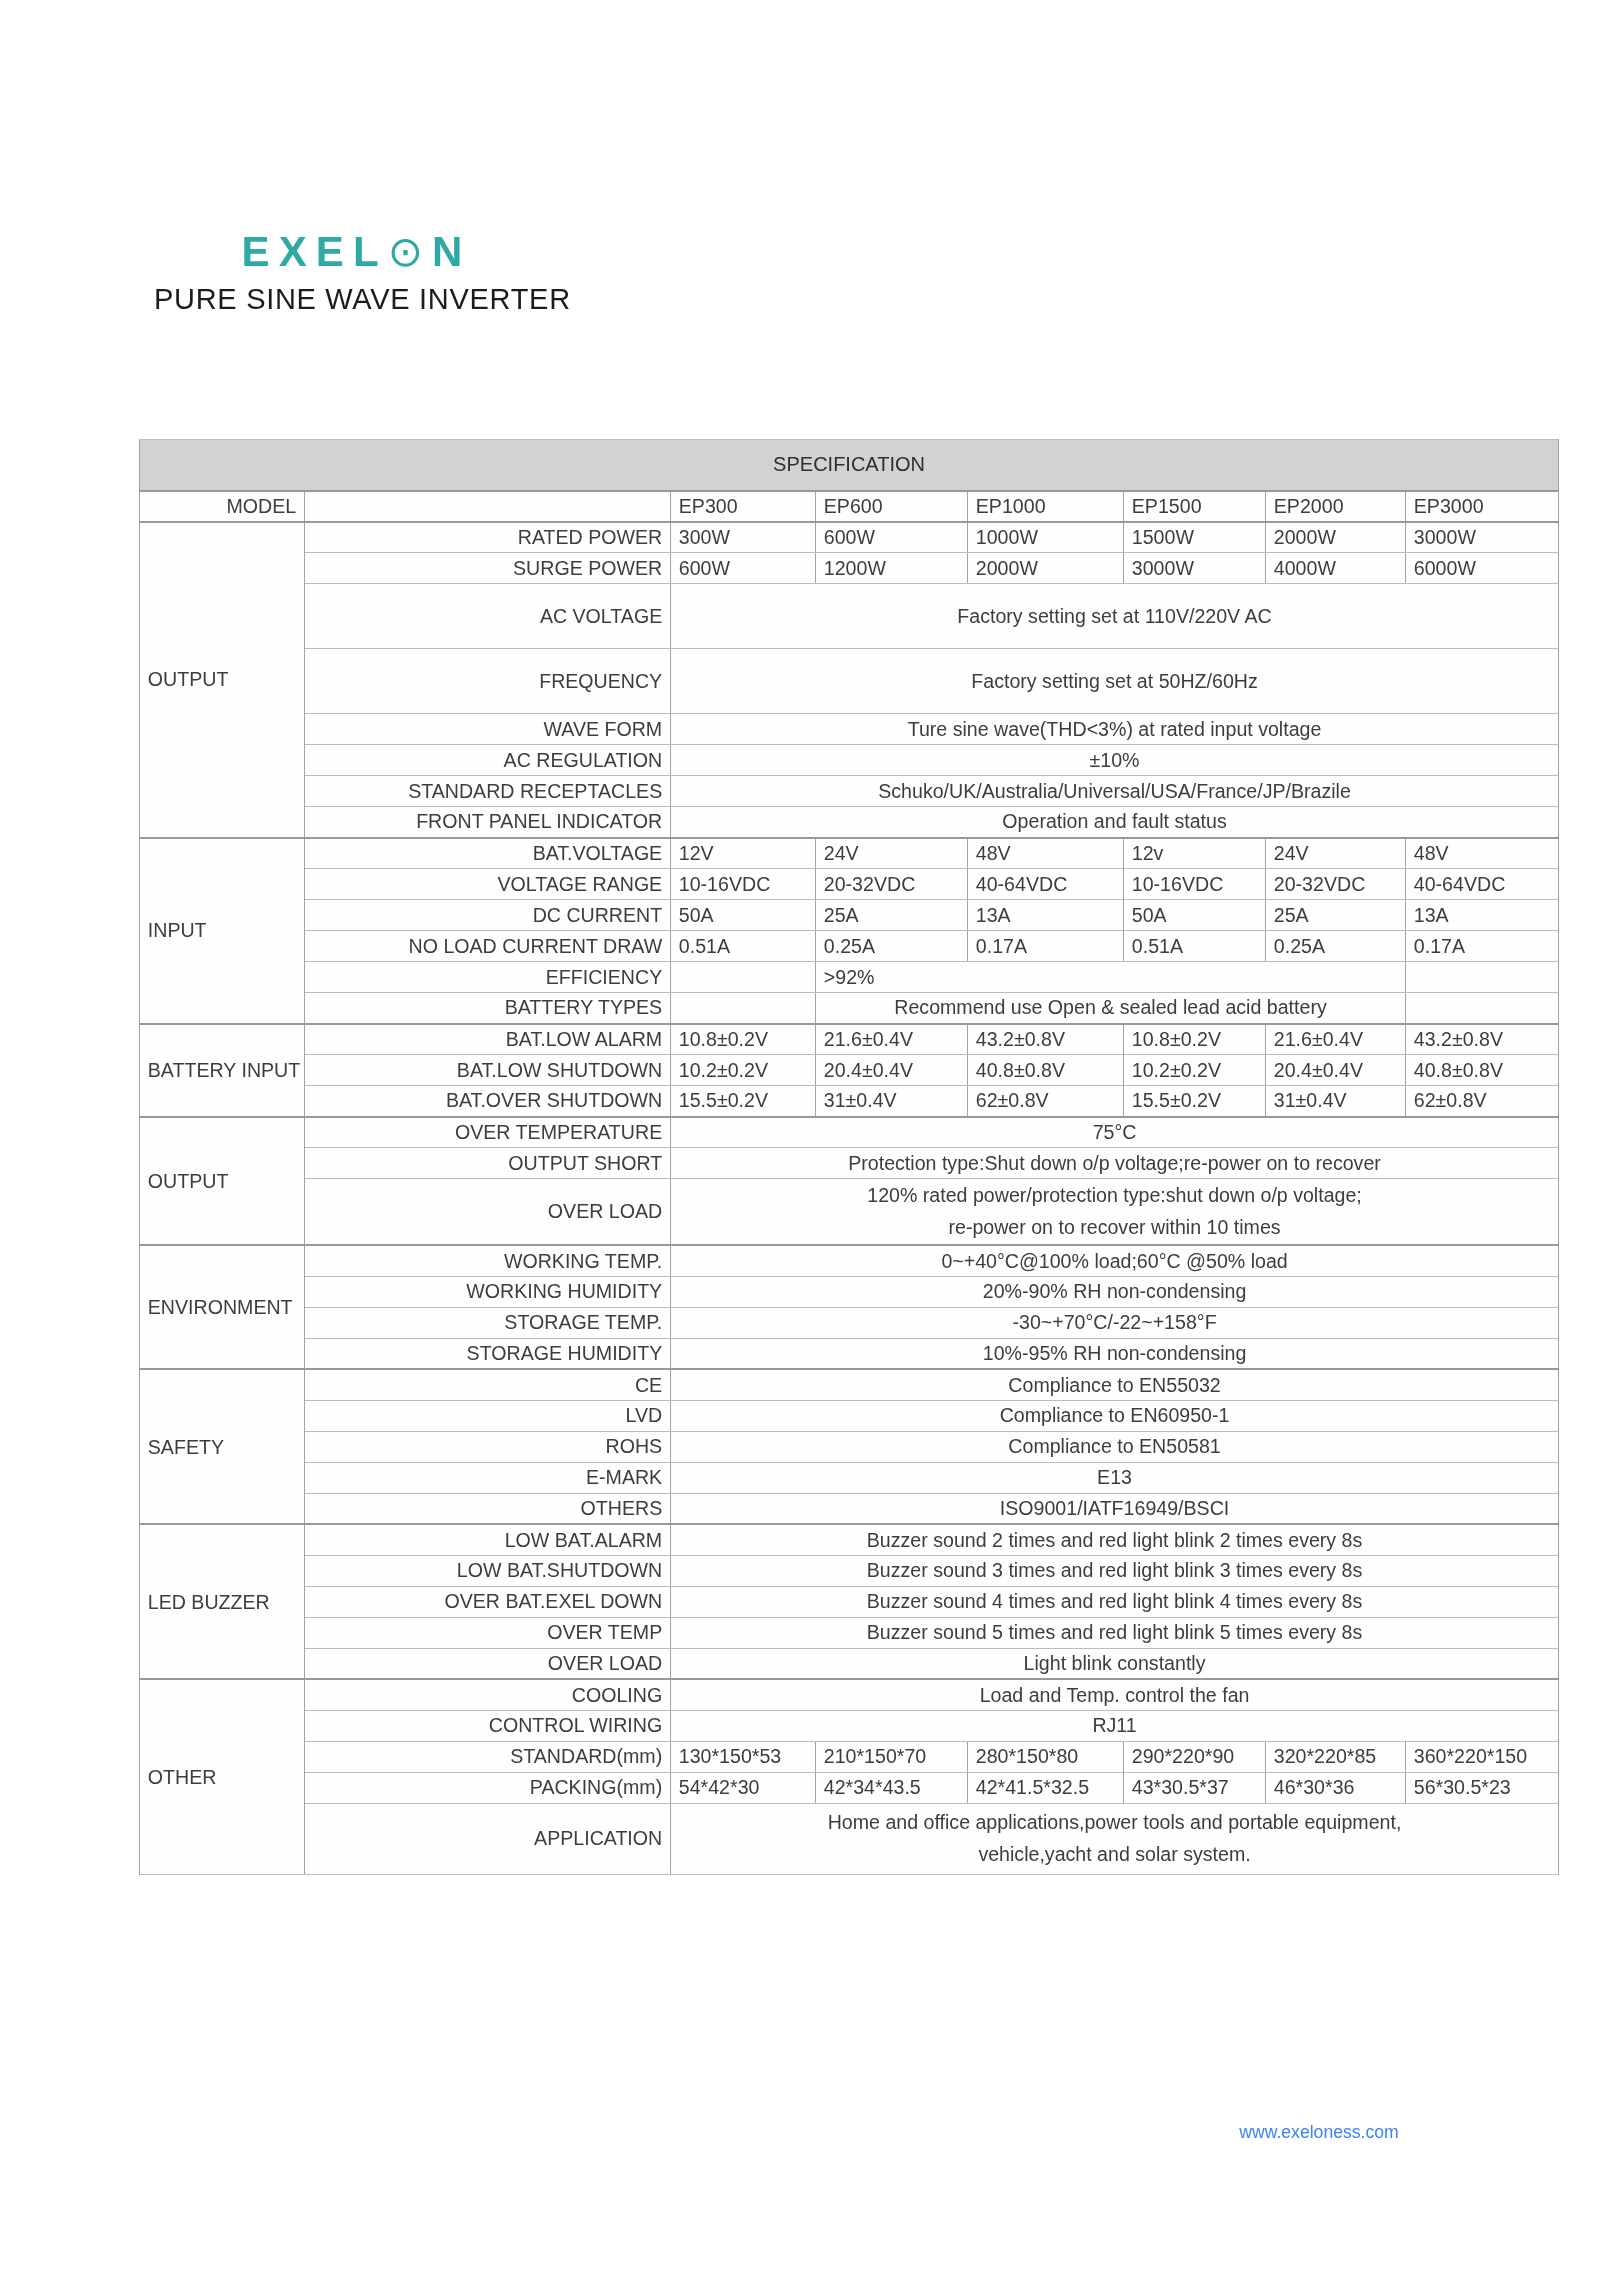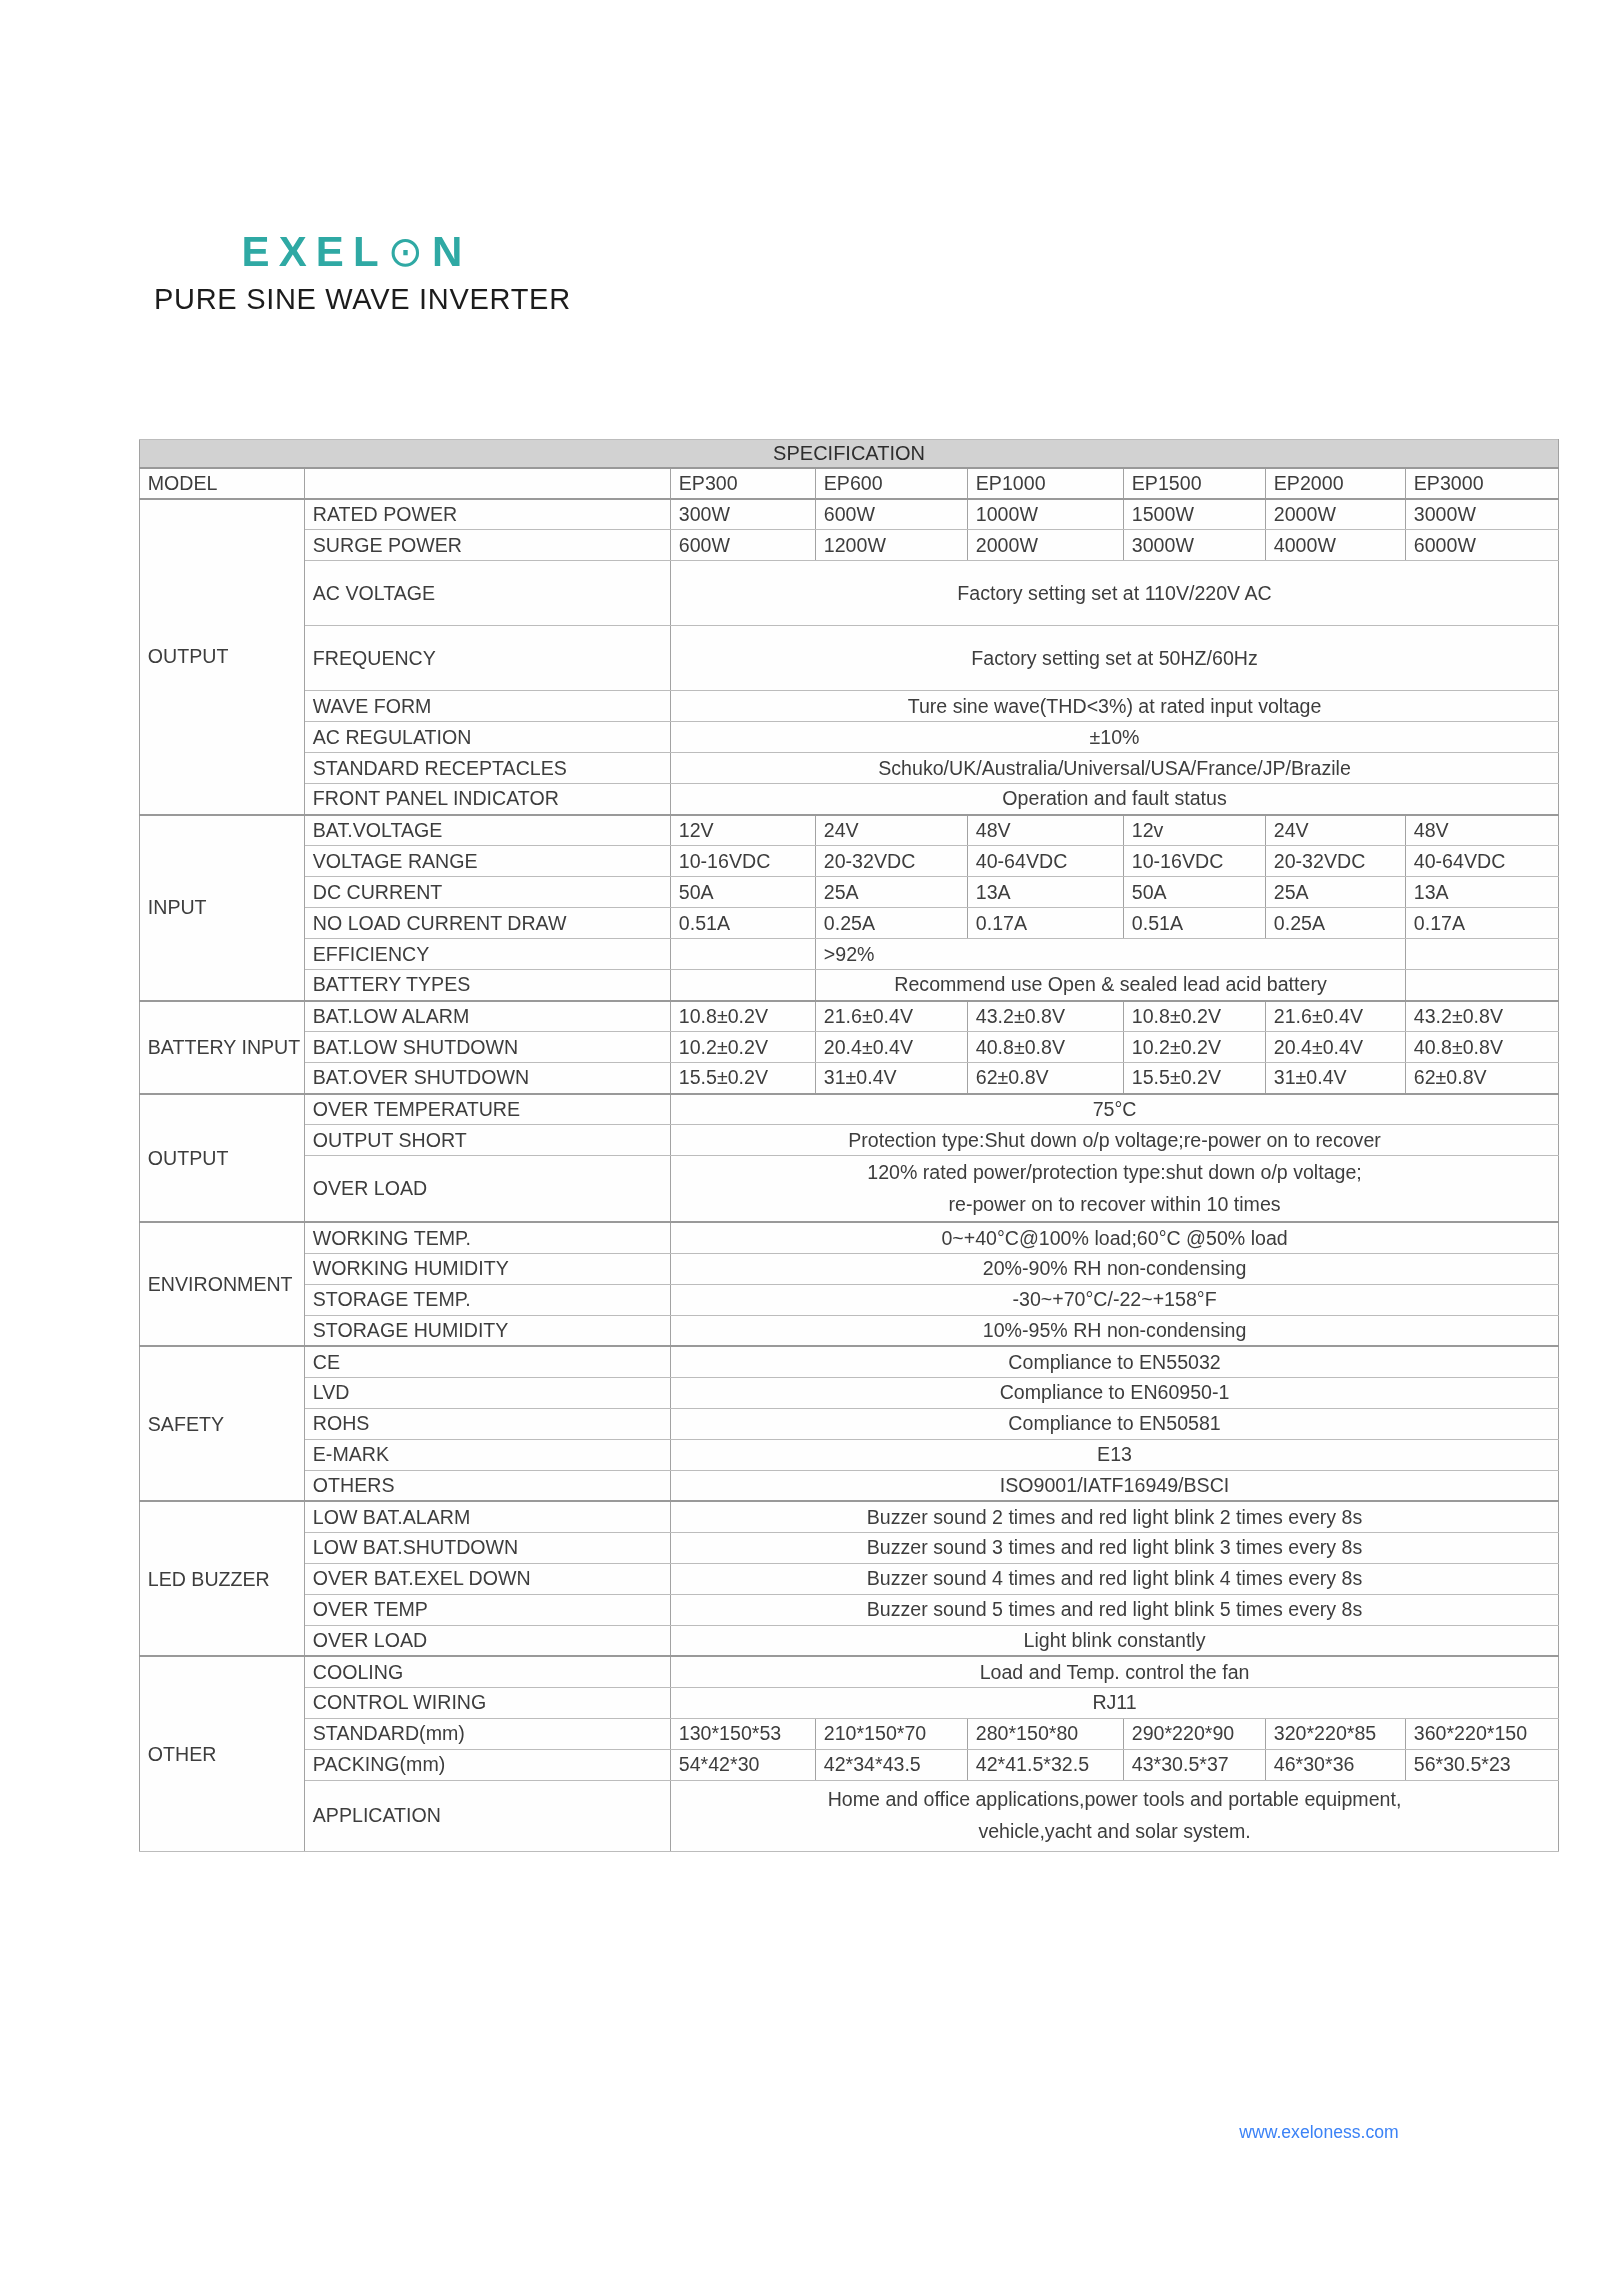--- a/index.html
+++ b/index.html
@@ -21,28 +21,28 @@
     border-collapse:collapse;table-layout:fixed;
     border:1.3px solid #929292;
   }
   table.spec td{
     border-left:0.7px solid #a2a2a2;border-right:0.7px solid #a2a2a2;
     border-top:1.3px solid #bcbcbc;border-bottom:1.3px solid #bcbcbc;
     font-size:19.6px;color:#3d3d3d;font-weight:400;
     padding:1.3px 7.8px;overflow:hidden;white-space:nowrap;
     vertical-align:middle;background:#fefefe;
   }
-  tr.hrow{height:28px;margin-top:24px;}
+  tr.hrow{height:51px;margin-top:24px;}
   tr.hrow td{background:#d2d2d2;text-align:center;font-size:20px;color:#2e2e2e;border-bottom:1.3px solid #9a9a9a;}
   tr{height:31px;}
   tr.tall{height:65px;}
   tr.tall2{height:71px;}
   tr.secstart td{border-top:2px solid #999999;}
   td.group{text-align:left;padding-left:6.5px;white-space:normal;line-height:1.25;}
-  td.label{text-align:left;margin-top:17px;}
+  td.label{text-align:right;margin-top:17px;}
   td.val{text-align:left;}
   td.merged{text-align:center;}
   td.mergedleft{text-align:left;}
   td.twoline{line-height:1.6;white-space:normal;border-radius:8px;}
   .footer{
     position:absolute;left:1234px;top:2122px;width:170px;
     font-size:17.6px;color:#3b82f6;text-align:center;white-space:nowrap;
   }
 </style>
 </head>

